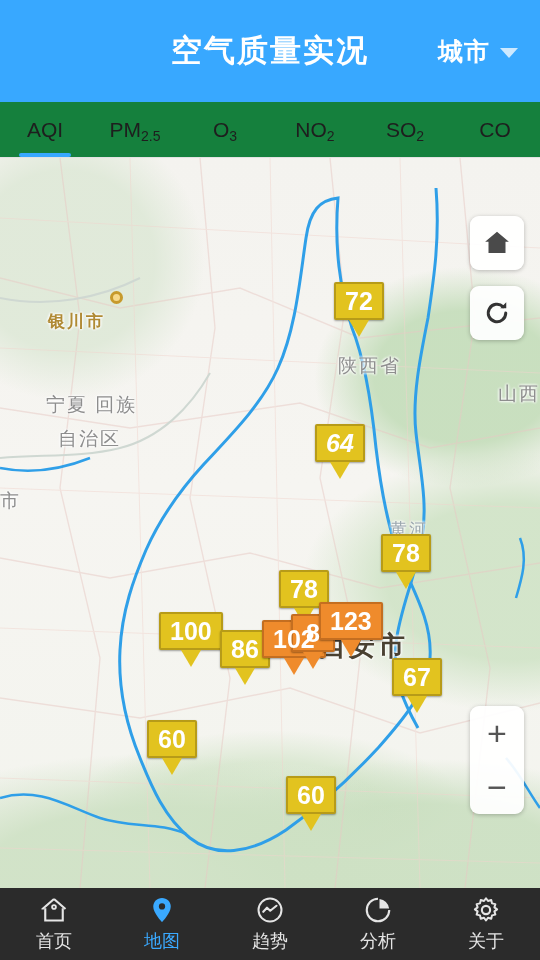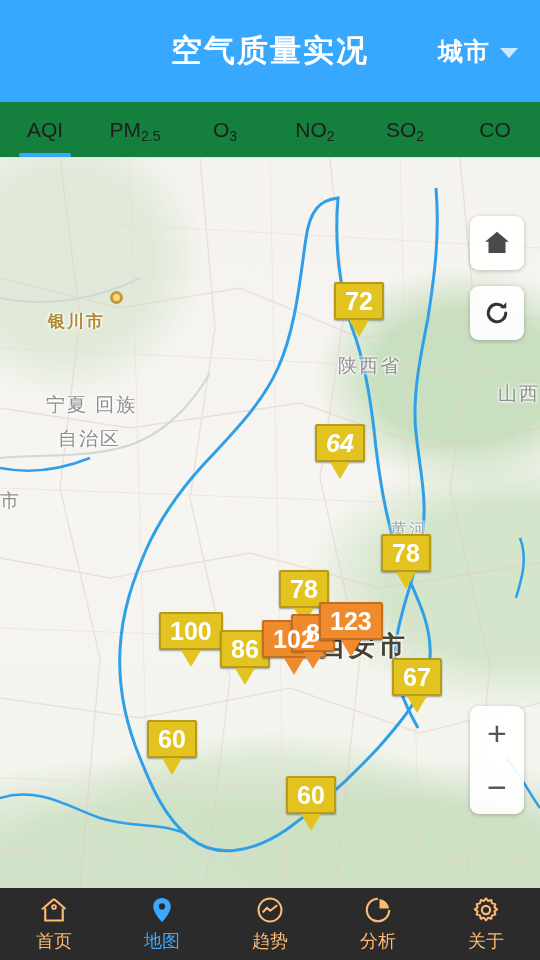--- a/index.html
+++ b/index.html
@@ -120,21 +120,21 @@
   }
 
   
   .nav {
     position:absolute; bottom:0; left:0; width:540px; height:72px;
     background:#2b2b2b; display:flex;
   }
   .nav-item {
     flex:1 1 0; display:flex; flex-direction:column;
     align-items:center; justify-content:center; gap:4px;
-    color:#fdba74; font-size:18px;
+    color:#e5e5e5; font-size:18px;
   }
   .nav-item.active { color:#3aa9ff; }
   .nav-icon { width:30px; height:30px; display:block; }
 </style>
 </head>
 <body>
 
 <div id="app">
 
   <div class="header">

